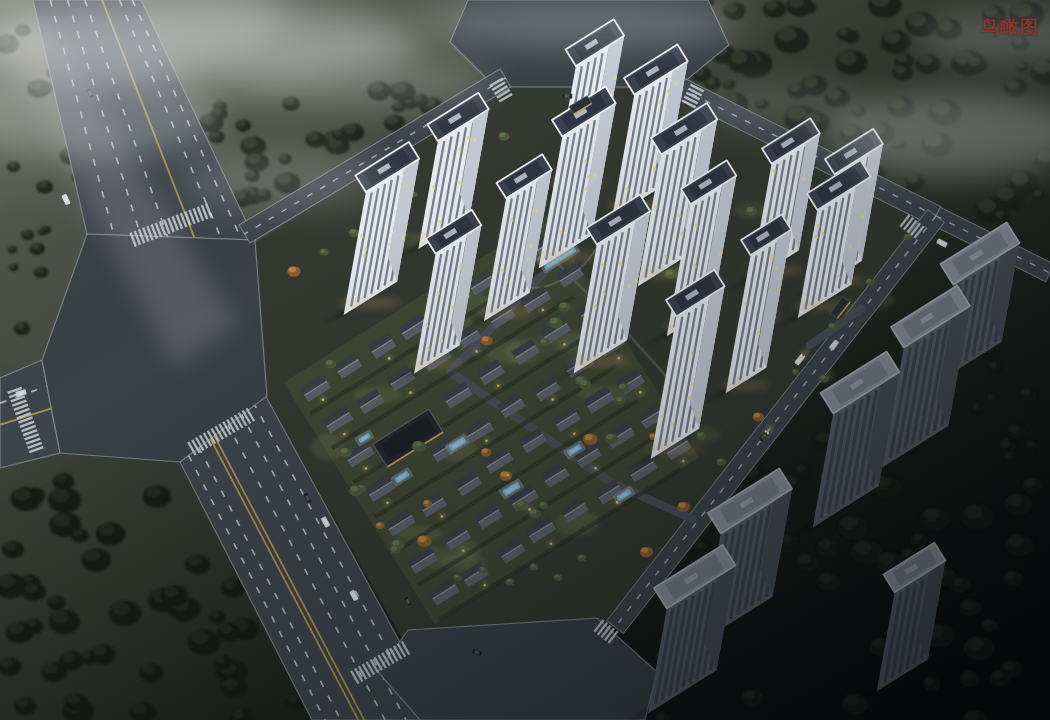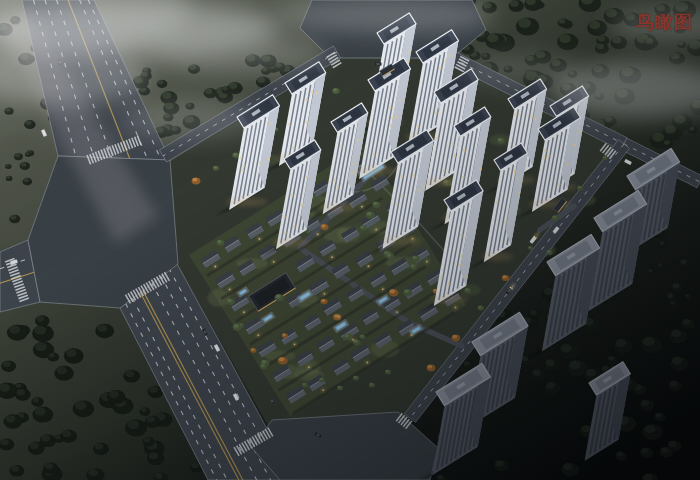--- a/index.html
+++ b/index.html
@@ -1,19 +1,19 @@
 <!DOCTYPE html>
 <html><head>
 <meta charset="utf-8">
 <style>
   html,body{margin:0;padding:0;background:#000;}
   .stage{position:relative;width:700px;height:480px;overflow:hidden;
          font-family:"DejaVu Sans",sans-serif;background:#22261f;}
   .stage svg{position:absolute;left:0;top:0;}
-  .view-label{position:absolute;top:10px;right:7px;font-size:18px;font-weight:bold;
+  .view-label{position:absolute;top:10px;right:7px;font-size:12px;font-weight:bold;
               letter-spacing:1px;opacity:.95;text-shadow:0 0 2px rgba(0,0,0,.45);}
 </style>
 </head>
 <body>
 
 <div class="stage">
   <svg id="scene" width="700" height="480" viewBox="0 0 700 480">
       <defs>
         <linearGradient id="gTer" x1="0" y1="0" x2="0.85" y2="1">
           <stop offset="0" stop-color="#686c60"></stop>

